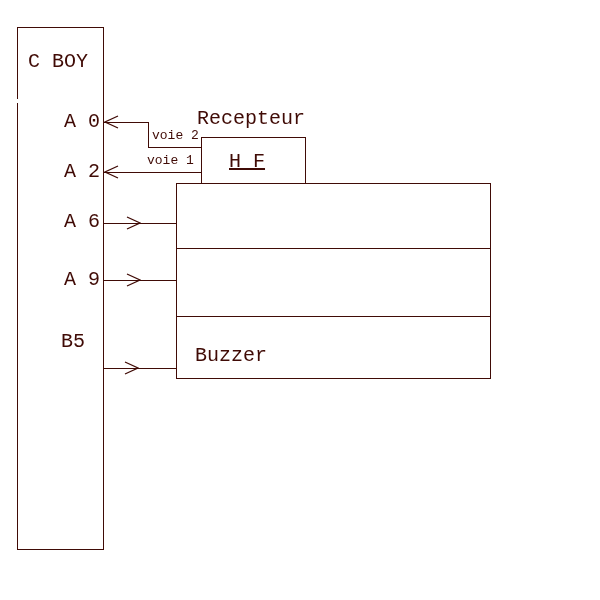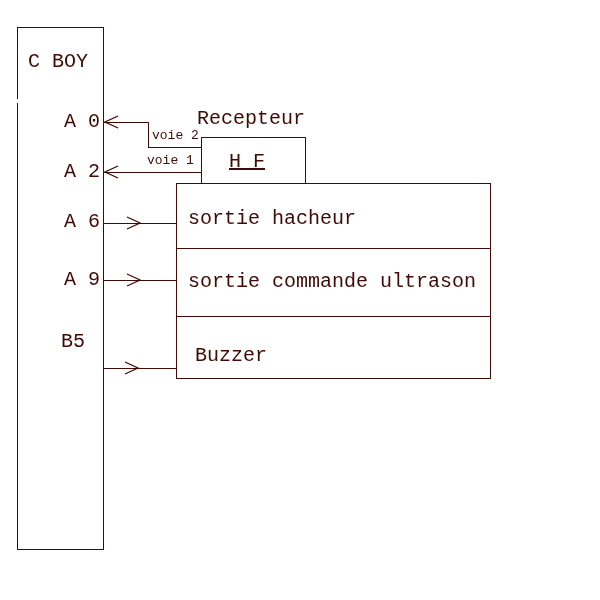--- a/index.html
+++ b/index.html
@@ -83,21 +83,19 @@
   <svg class="arrow" style="left:126px; top:273px;" width="15" height="14" viewBox="0 0 15 14">
     <polyline points="1,1 14,7 1,13"></polyline>
   </svg>
 
   <div class="hline" style="left:103px; top:368px; width:74px;"></div>
   <svg class="arrow" style="left:124px; top:361px;" width="15" height="14" viewBox="0 0 15 14">
     <polyline points="1,1 14,7 1,13"></polyline>
   </svg>
 
   <div class="box" style="left:176px; top:183px; width:315px; height:66px;"></div>
-  <div class="lbl" style="left:188px; top:209px;">sortie hacheur</div>
 
   <div class="box" style="left:176px; top:248px; width:315px; height:69px;"></div>
-  <div class="lbl" style="left:188px; top:272px;">sortie commande ultrason</div>
 
   <div class="box" style="left:176px; top:316px; width:315px; height:63px;"></div>
   <div class="lbl" style="left:188px; top:346px;margin-left:7px;">Buzzer</div>
 
 </div>
 
 </body></html>

